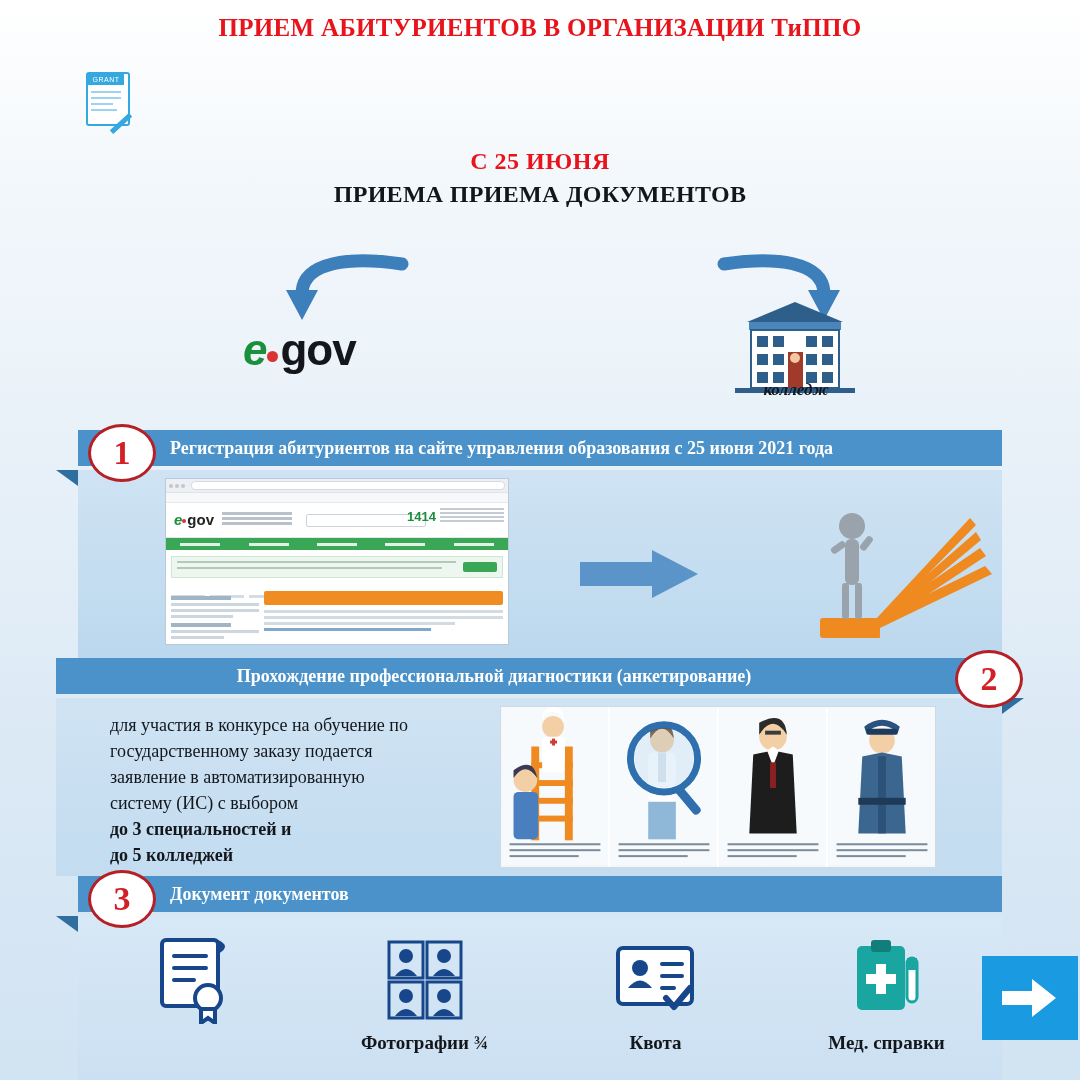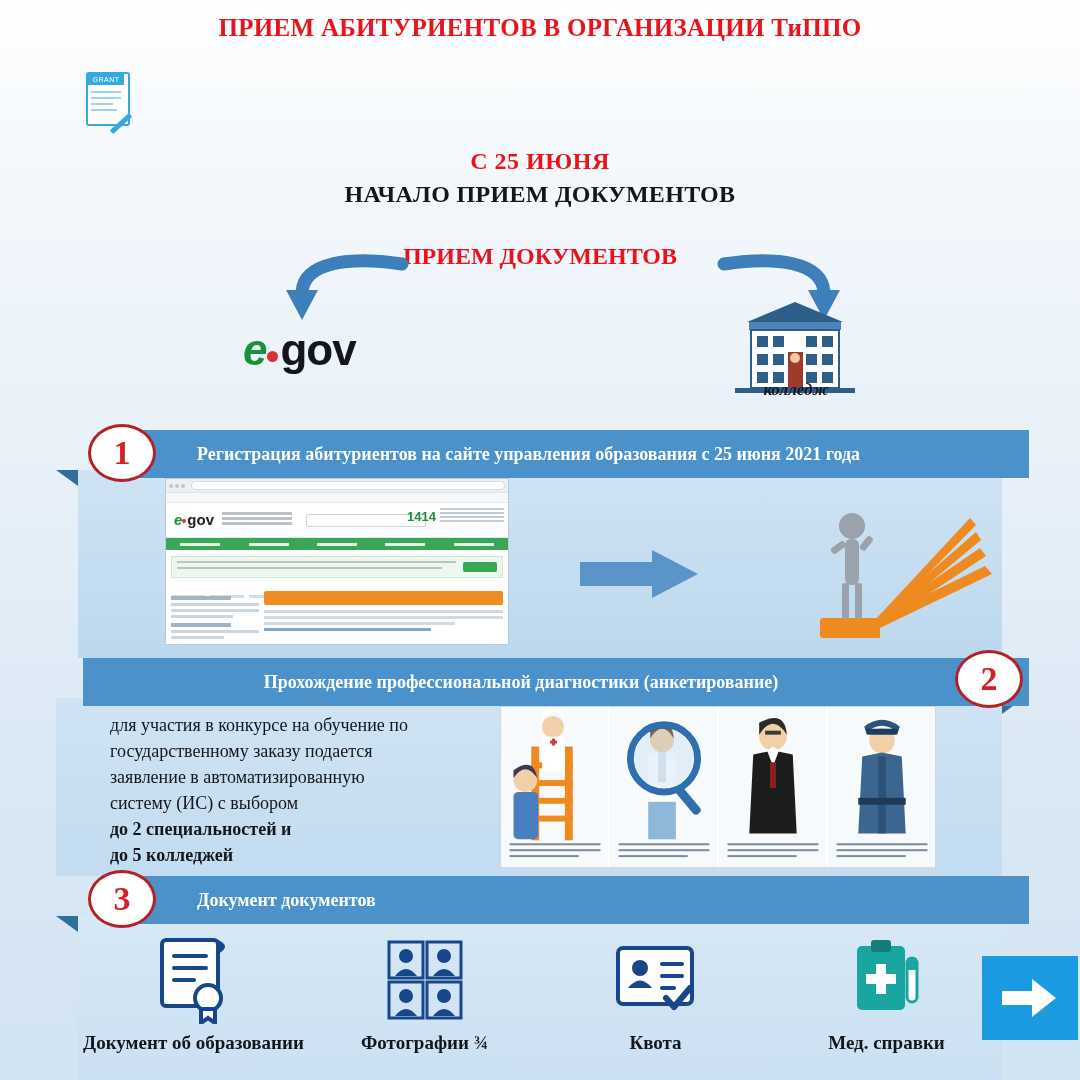--- a/index.html
+++ b/index.html
@@ -170,27 +170,26 @@
     text-align: center;
     font-size: 17px;
     font-style: italic;
     font-weight: bold;
     color: #13171c;
   }
 
   
   .banner {
     position: absolute;
-    height: 48px;
+    height: 36px;
     color: #ffffff;
     font-size: 18px;
     font-weight: bold;
     display: flex;
     align-items: center;
-    margin-left: 27px;
   }
   .banner-1 {
     top: 430px;
     left: 78px;
     width: 924px;
     background: #4a92c9;
     padding-left: 92px;
     box-sizing: border-box;
   }
   .banner-1-tail {
@@ -431,24 +430,23 @@
       <div class="l" style="top:21px; width:30px;"></div>
       <div class="l" style="top:27px; width:30px;"></div>
       <div class="l" style="top:33px; width:22px;"></div>
       <div class="l" style="top:39px; width:26px;"></div>
       <div class="pen"></div>
     </div>
   </div>
 
   <div class="date-block">
     <div class="date-line1">С 25 ИЮНЯ</div>
-    <div class="date-line2">НАЧАЛО ПРИЕМ ДОКУМЕНТОВ</div>
-  </div>
-
-  <div class="accept-title">ПРИЕМ ДОКУМЕНТОВ</div>
+    <div class="date-line2">ПРИЕМА ПРИЕМА ДОКУМЕНТОВ</div>
+  </div>
+
 
   <svg class="arrow-svg" style="top:248px; left:280px;" width="130" height="80" viewBox="0 0 130 80">
     <path d="M122 16 C 70 8, 24 14, 22 44" stroke="#3c7fba" stroke-width="13" fill="none" stroke-linecap="round"></path>
     <polygon points="22,72 6,42 38,42" fill="#3c7fba"></polygon>
   </svg>
 
   <svg class="arrow-svg" style="top:248px; left:716px;" width="130" height="80" viewBox="0 0 130 80">
     <path d="M8 16 C 60 8, 106 14, 108 44" stroke="#3c7fba" stroke-width="13" fill="none" stroke-linecap="round"></path>
     <polygon points="108,72 92,42 124,42" fill="#3c7fba"></polygon>
   </svg>
@@ -578,21 +576,21 @@
   <div class="banner banner-2">
     <span>Прохождение профессиональной диагностики (анкетирование)</span>
   </div>
   <div class="step-num step-num-2">2</div>
 
   <div class="step2-text">
     <div>для участия в конкурсе на обучение по</div>
     <div>государственному заказу подается</div>
     <div>заявление в автоматизированную</div>
     <div>систему (ИС) с выбором</div>
-    <div><b>до 2 специальностей и</b></div>
+    <div><b>до 3 специальностей и</b></div>
     <div><b>до 5 колледжей</b></div>
   </div>
 
   <div class="professions">
 
     <div class="prof-cell">
       <svg viewBox="0 0 108 160" width="108" height="158">
         <rect width="108" height="160" fill="#f7fafc"></rect>
         <g>
           <rect x="30" y="40" width="8" height="95" fill="#ef8a21"></rect>
@@ -694,21 +692,20 @@
         <rect x="14" y="4" width="56" height="66" rx="4" fill="#ffffff" stroke="#17468a" stroke-width="4"></rect>
         <g stroke="#17468a" stroke-width="4" stroke-linecap="round">
           <line x1="26" y1="20" x2="58" y2="20"></line>
           <line x1="26" y1="32" x2="58" y2="32"></line>
           <line x1="26" y1="44" x2="46" y2="44"></line>
         </g>
         <path d="M70 4 q14 6 0 14 z" fill="#17468a"></path>
         <circle cx="60" cy="62" r="13" fill="#ffffff" stroke="#17468a" stroke-width="4"></circle>
         <path d="M53 73 l0 14 l7 -5 l7 5 l0 -14 z" fill="#ffffff" stroke="#17468a" stroke-width="4"></path>
       </svg>
-      <div class="doc-label">Документ об образовании</div>
     </div>
 
     <div class="doc-item">
       <svg width="92" height="88" viewBox="0 0 92 88">
         <g fill="none" stroke="#17468a" stroke-width="3">
           <rect x="10" y="6" width="34" height="36"></rect>
           <rect x="48" y="6" width="34" height="36"></rect>
           <rect x="10" y="46" width="34" height="36"></rect>
           <rect x="48" y="46" width="34" height="36"></rect>
         </g>

